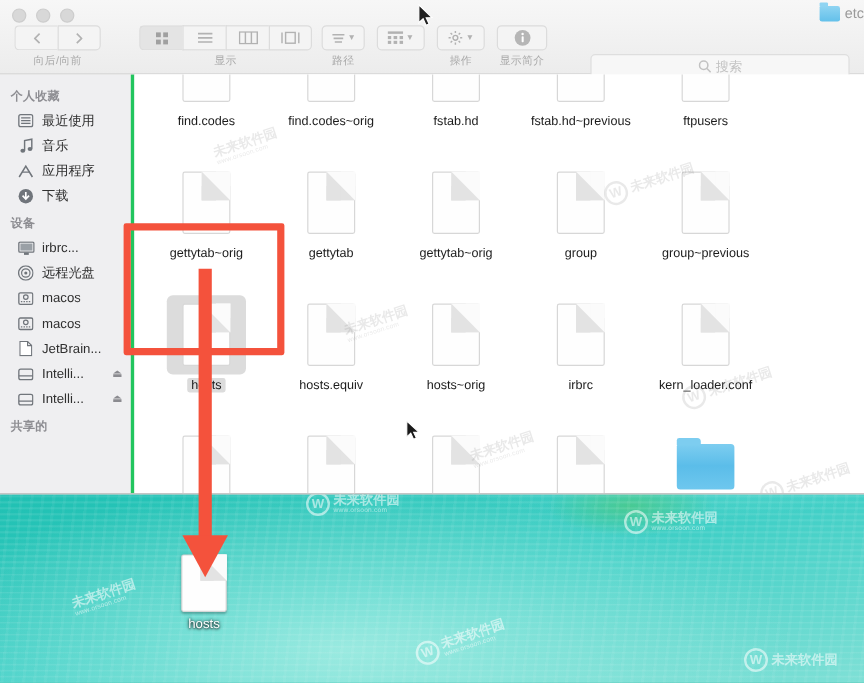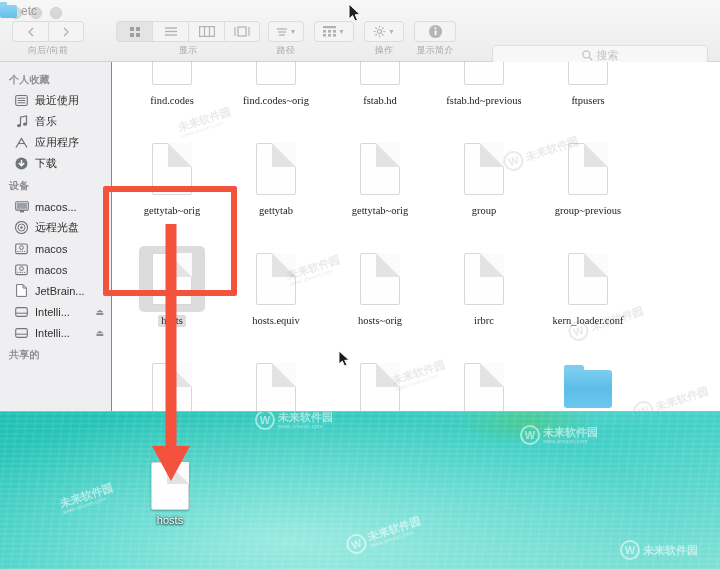--- a/index.html
+++ b/index.html
@@ -74,21 +74,21 @@
     height: 62px; flex: 0 0 62px;
     background: linear-gradient(180deg,#f7f7f7 0%,#ececec 100%);
     border-bottom: 1px solid #d3d3d3;
     position: relative;
   }
   #traffic { position: absolute; left: 10px; top: 7px; display: flex; gap: 8px; }
   .light { width: 12px; height: 12px; border-radius: 50%; background: #d8d8d8; border: 1px solid #cdcdcd; }
 
   #title-wrap {
     position: absolute; left: 0; right: 0; top: 4px;
-    display: flex; justify-content: flex-start; align-items: center; gap: 4px;
+    display: flex; justify-content: flex-end; align-items: center; gap: 4px;
     font-size: 12px; color: #9a9a9a;
   }
   .folder-mini {
     width: 17px; height: 13px; position: relative;
     background: linear-gradient(180deg,#8fd4f2 0%,#63c0ea 100%);
     border-radius: 1px 2px 2px 2px;
   }
   .folder-mini::before {
     content:""; position:absolute; left:0; top:-3px; width:7px; height:3px;
     background:#8fd4f2; border-radius:1px 1px 0 0;
@@ -135,21 +135,21 @@
     color: #c2c2c2; font-size: 11px;
   }
 
   
   #wbody { flex: 1; display: flex; min-height: 0; }
 
   
   #sidebar {
     width: 112px; flex: 0 0 112px;
     background: #efeff1;
-    border-right: 1px solid #22c55e;
+    border-right: 3px solid #22c55e;
     padding-top: 6px;
     font-size: 11px; color: #2f2f2f;
     overflow: hidden;
   }
   .sb-header {
     font-size: 10px; color: #8d8d92; font-weight: bold;
     padding: 5px 0 3px 9px; letter-spacing: .2px;
   }
   .sb-item {
     display: flex; align-items: center; gap: 6px;
@@ -168,21 +168,20 @@
   #grid {
     position: absolute; left: 0; top: -42px; right: 0;
     display: grid;
     grid-template-columns: repeat(5, 104px);
     padding-left: 8px;
   }
   .cell {
     height: 110px;
     display: flex; flex-direction: column; align-items: center; justify-content: flex-start;
     padding-top: 6px;
-    font-family: Liberation Serif, serif;
   }
   .cell .ibox {
     width: 66px; height: 66px;
     display: flex; align-items: center; justify-content: center;
     border-radius: 5px;
   }
   .cell.selected .ibox { background: #dcdcdc; }
   .cell .doc-icon { width: 40px; height: 52px; }
   .cell .doc-icon::after { border-width: 12px; }
   .folder-icon {
@@ -499,21 +498,21 @@
       <div class="sb-header">设备</div>
 
       <div class="sb-item">
         <span class="sb-icon">
           <svg width="14" height="12" viewBox="0 0 14 12">
               <rect x="0.7" y="0.7" width="12.6" height="8.4" rx="1" fill="none" stroke="#70757b" stroke-width="1.1"></rect>
               <rect x="2" y="2" width="10" height="5.8" fill="#9aa0a6"></rect>
               <rect x="5" y="9.4" width="4" height="2" fill="#70757b"></rect>
             </svg>
         </span>
-        <span class="sb-txt">macos...</span>
+        <span class="sb-txt">irbrc...</span>
       </div>
 
       <div class="sb-item">
         <span class="sb-icon">
           <svg width="13" height="13" viewBox="0 0 13 13">
               <circle cx="6.5" cy="6.5" r="6" fill="none" stroke="#70757b" stroke-width="1.1"></circle>
               <circle cx="6.5" cy="6.5" r="3.5" fill="none" stroke="#70757b" stroke-width="1"></circle>
               <circle cx="6.5" cy="6.5" r="1.3" fill="#70757b"></circle>
             </svg>
         </span>

